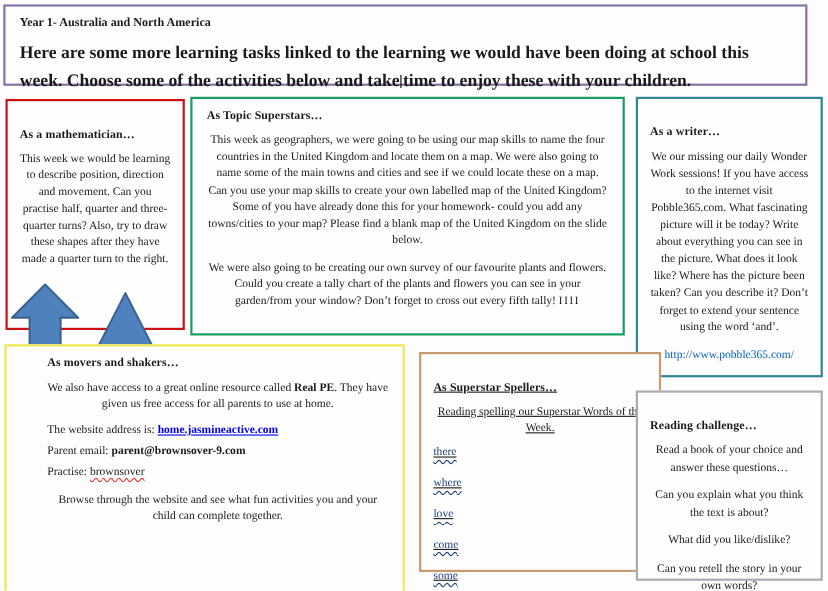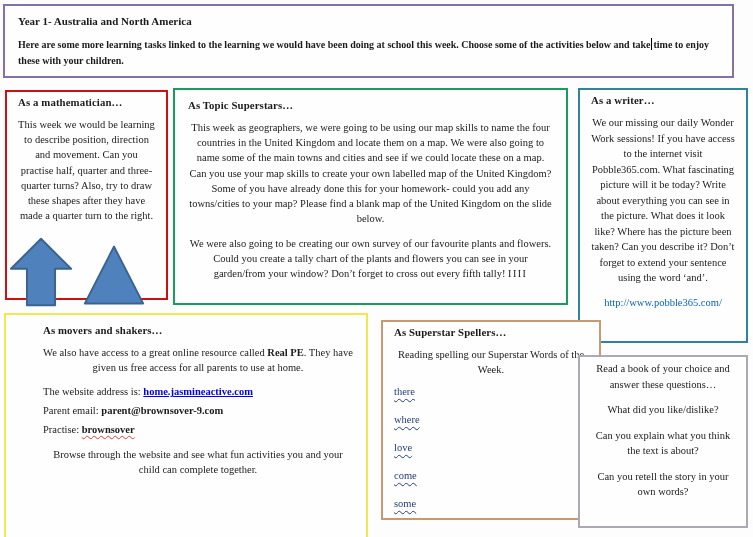--- a/index.html
+++ b/index.html
@@ -10,35 +10,35 @@
     font-family: "Liberation Serif", "DejaVu Serif", serif;
     font-size: 10.5px;
     color: #1a1a1a;
     overflow: hidden;
   }
   .box {
     position: absolute;
     background: #fffefe;
     border: 2px solid #7f1d1d;
   }
-  .box .inner { padding: 4px 11px; }
+  .box .inner { padding: 24px 11px; }
   h2 {
     font-size: 10.8px;
     font-weight: bold;
     margin-bottom: 9px;
     letter-spacing: .1px;
   }
   p { line-height: 1.45; margin-bottom: 9px; text-align: center; }
   p:last-child { margin-bottom: 0; }
 
   
   .header-box { left: 3px; top: 4px; width: 731px; height: 74px; }
   .header-box .inner { padding: 9px 13px; }
   .header-box .title { font-weight: bold; font-size: 11px; margin-bottom: 10px; }
-  .header-box .intro { font-weight: bold; font-size: 10px; line-height: 1.55; }
+  .header-box .intro { font-weight: bold; font-size: 16px; line-height: 1.55; }
   .caret {
     display: inline-block; width: 1px; height: 12px;
     background: #000; vertical-align: -2px; margin: 0 1px;
   }
 
   
   .math-box  { left: 5px;   top: 90px;  width: 163px; height: 210px; }
   .shapes-row { display: flex; align-items: flex-end; margin-top: 12px; margin-left: -9px; }
   .shape-arrow svg, .shape-triangle svg { display: block; }
   .shape-triangle { margin-left: 10px; }
@@ -54,27 +54,27 @@
   .plain-link { cursor: pointer; }
 
   
   .movers-box { left: 4px; top: 313px; width: 364px; height: 252px; padding-left: 24px; }
   .movers-box .inner { padding: 9px 13px; }
   .movers-box .cred-line { line-height: 1.5; margin-bottom: 3px; }
   .movers-box .cred-block { margin-bottom: 9px; }
   .bold { font-weight: bold; }
   .site-link { font-weight: bold; text-decoration: underline; cursor: pointer; }
   .password-word {
-    font-weight: bold;
+    font-weight: normal;
     text-decoration: underline wavy #e23b3b 1px;
     text-underline-offset: 2px;
   }
 
   
-  .spellers-box { left: 381px; top: 320px; width: 220px; height: 200px; }
+  .spellers-box { left: 381px; top: 320px; width: 220px; height: 200px; text-decoration: underline; }
   .spell-word {
     display: block;
     margin-bottom: 17px;
     text-decoration: underline wavy 1px;
     text-underline-offset: 2.5px;
   }
 
   
   .reading-box { left: 578px; top: 355px; width: 170px; height: 173px; }
   .reading-box p { line-height: 1.48; margin-bottom: 10px; }
@@ -158,18 +158,19 @@
     <span class="spell-word" style="color: rgb(31, 63, 119); text-decoration-color: rgb(31, 63, 119);">there</span>
     <span class="spell-word" style="color: rgb(31, 63, 119); text-decoration-color: rgb(31, 63, 119);">where</span>
     <span class="spell-word" style="color: rgb(31, 63, 119); text-decoration-color: rgb(31, 63, 119);">love</span>
     <span class="spell-word" style="color: rgb(31, 63, 119); text-decoration-color: rgb(31, 63, 119);">come</span>
     <span class="spell-word" style="color: rgb(31, 63, 119); text-decoration-color: rgb(31, 63, 119);">some</span>
   </div>
 </section>
 
 <section class="box reading-box" style="border-color: rgb(172, 168, 180);">
   <div class="inner">
+    <h2>Reading challenge…</h2>
     <p>Read a book of your choice and answer these questions…</p>
+    <p>Can you explain what you think the text is about?</p>
     <p>What did you like/dislike?</p>
-    <p>Can you explain what you think the text is about?</p>
     <p>Can you retell the story in your own words?</p>
   </div>
 </section>
 
 </body></html>

